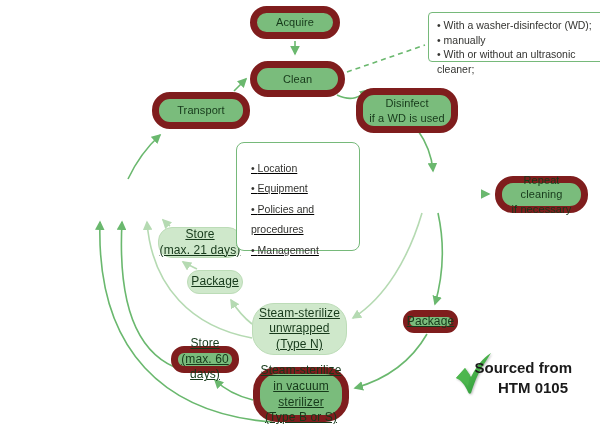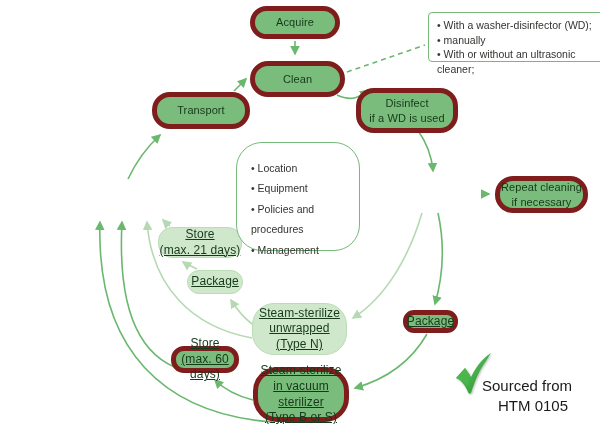--- a/index.html
+++ b/index.html
@@ -8,38 +8,38 @@
     font-family:"Liberation Sans",sans-serif;
   }
   .node{
     position:absolute;display:flex;align-items:center;justify-content:center;
     border-radius:18px;text-align:center;box-sizing:border-box;
   }
   .node .lbl{
     white-space:pre-line;color:#16391a;font-size:11px;line-height:1.3;
     letter-spacing:.1px;
   }
-  .dark{background:#7abc7c;border:5px solid #7f1d1d;}
+  .dark{background:#7abc7c;border:7px solid #7f1d1d;}
   .light{background:#cfe8cb;border:1px solid #bcdcb7;}
   .small .lbl{font-size:12px;text-decoration:underline;}
   .whitebox{
     position:absolute;background:#ffffff;border:1.5px solid #76b97a;box-sizing:border-box;
   }
   .note{border-radius:4px;padding:5px 8px;}
-  .reqs{border-radius:26px;padding:15px 10px 10px 14px;}
+  .reqs{border-radius:8px;padding:15px 10px 10px 14px;text-decoration:underline;}
   .bullet{
     display:block;font-size:10.5px;color:#333330;line-height:1.45;text-align:left;
   }
   .note .bullet{line-height:1.4;}
   .reqs .bullet{line-height:1.95;}
   .bullet::before{content:"\2022\00a0";color:#333330;}
   #arrows{position:absolute;left:0;top:0;pointer-events:none;}
   .source{
-    position:absolute;left:452px;top:376px;width:120px;text-align:right;
-    font-size:15px;color:#1a1a1a;line-height:1.35;
+    position:absolute;left:452px;top:358px;width:120px;text-align:right;
+    font-size:15px;color:#1a1a1a;line-height:1.35;font-weight:bold;
   }
   .source .l2{padding-right:4px;}
   #check{position:absolute;left:455px;top:352px;filter:drop-shadow(1px 1.5px 1px rgba(60,60,60,.35));}
 </style>
 </head>
 <body>
 
 <div id="canvas">
 
   <svg id="arrows" width="600" height="428" viewBox="0 0 600 428">

